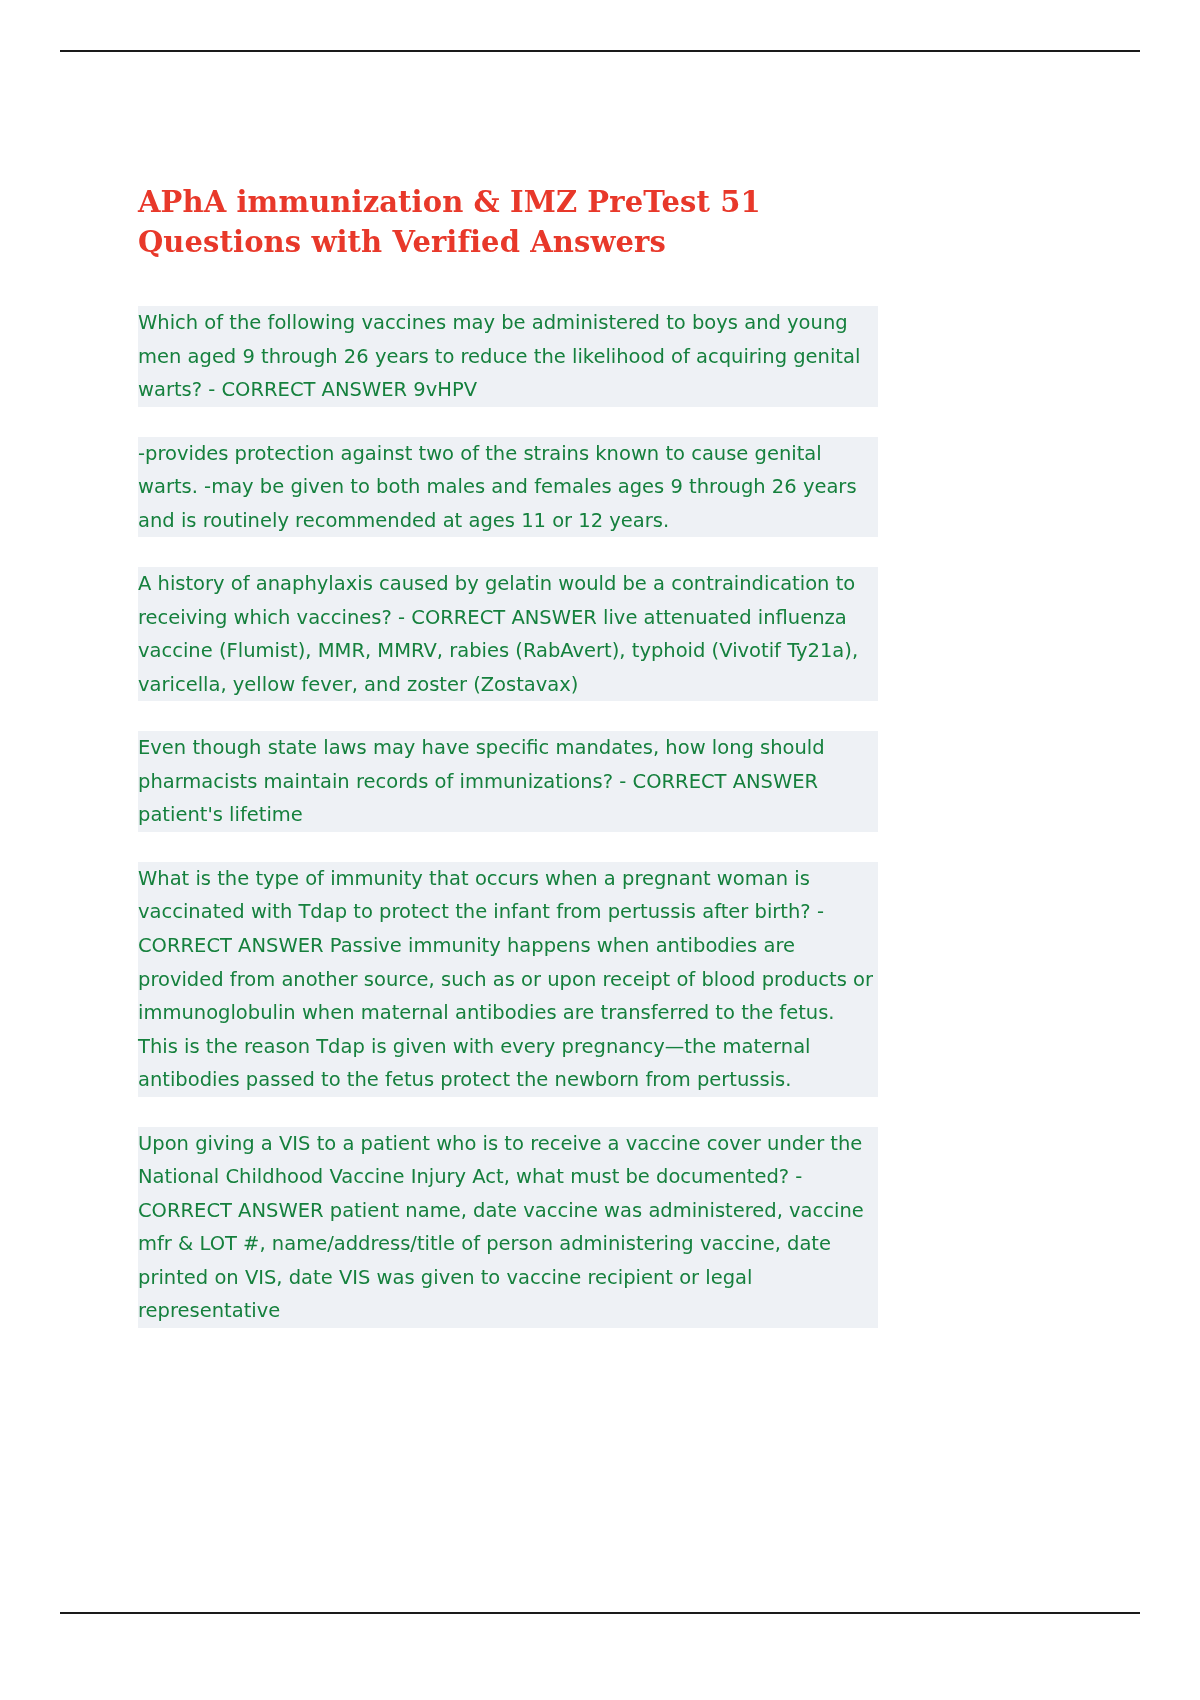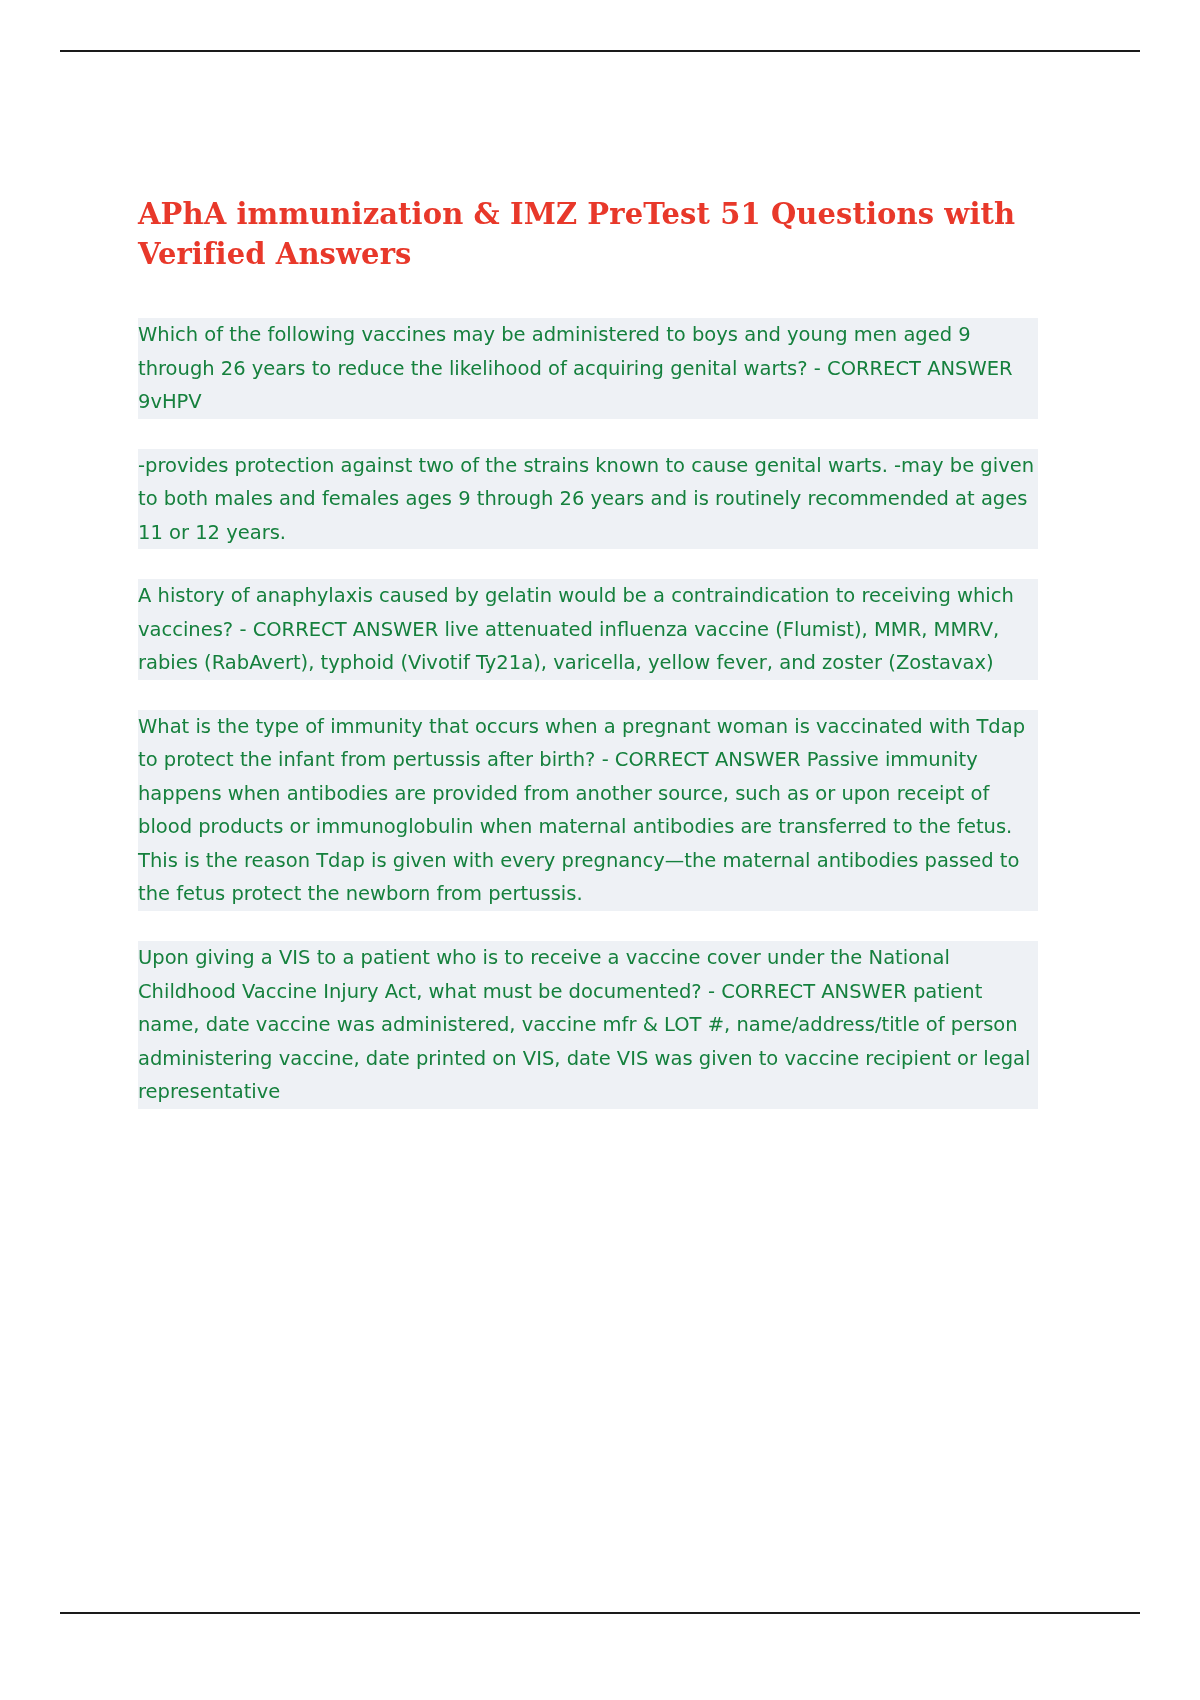--- a/index.html
+++ b/index.html
@@ -28,22 +28,22 @@
     width: 1080px;
     height: 0;
     border-top: 2px solid #1a1a1a;
   }
   .rule-top { top: 50px; }
   .rule-bottom { top: 1612px; }
 
   .content {
     position: absolute;
     left: 78px;
-    top: 194px;
-    width: 900px;
+    top: 182px;
+    width: 740px;
   }
 
   .doc-title {
     font-family: "DejaVu Serif", "Liberation Serif", serif;
     font-weight: bold;
     font-size: 29px;
     line-height: 1.38;
     color: #e8382a;
     margin: 0 0 44px 0;
     letter-spacing: 0.1px;
@@ -71,20 +71,21 @@
   <div class="content">
 
     <h1 class="doc-title">APhA immunization &amp; IMZ PreTest 51 Questions with Verified Answers</h1>
 
     <p class="qa-block">Which of the following vaccines may be administered to boys and young men aged 9 through 26 years to reduce the likelihood of acquiring genital warts? - CORRECT ANSWER 9vHPV</p>
 
     <p class="qa-block">-provides protection against two of the strains known to cause genital warts. -may be given to both males and females ages 9 through 26 years and is routinely recommended at ages 11 or 12 years.</p>
 
     <p class="qa-block">A history of anaphylaxis caused by gelatin would be a contraindication to receiving which vaccines? - CORRECT ANSWER live attenuated influenza vaccine (Flumist), MMR, MMRV, rabies (RabAvert), typhoid (Vivotif Ty21a), varicella, yellow fever, and zoster (Zostavax)</p>
 
+    <p class="qa-block">Even though state laws may have specific mandates, how long should pharmacists maintain records of immunizations? - CORRECT ANSWER patient's lifetime</p>
 
     <p class="qa-block">What is the type of immunity that occurs when a pregnant woman is vaccinated with Tdap to protect the infant from pertussis after birth? - CORRECT ANSWER Passive immunity happens when antibodies are provided from another source, such as or upon receipt of blood products or immunoglobulin when maternal antibodies are transferred to the fetus. This is the reason Tdap is given with every pregnancy—the maternal antibodies passed to the fetus protect the newborn from pertussis.</p>
 
     <p class="qa-block">Upon giving a VIS to a patient who is to receive a vaccine cover under the National Childhood Vaccine Injury Act, what must be documented? - CORRECT ANSWER patient name, date vaccine was administered, vaccine mfr &amp; LOT #, name/address/title of person administering vaccine, date printed on VIS, date VIS was given to vaccine recipient or legal representative</p>
 
   </div>
 
   <div class="rule rule-bottom"></div>
 
 </div>

